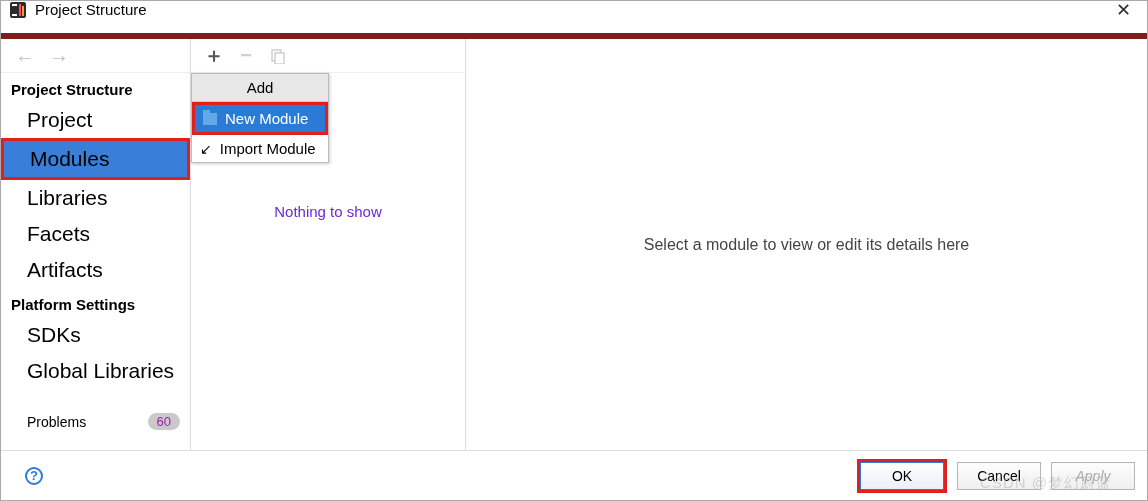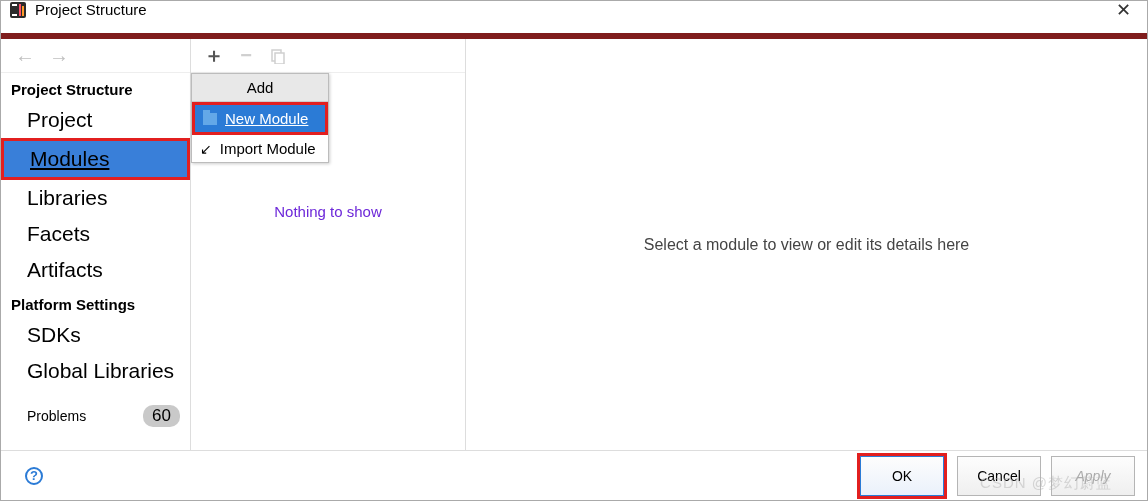--- a/index.html
+++ b/index.html
@@ -8,41 +8,41 @@
     .titlebar { height: 38px; display: flex; align-items: flex-start; padding: 0 10px 0 8px; border-bottom: 6px solid #7f1d1d; }
     .titlebar .app-icon { width: 18px; height: 18px; margin-right: 8px; }
     .titlebar .title { flex: 1; font-size: 15px; }
     .titlebar .close { font-size: 18px; line-height: 1; color: #333; cursor: pointer; padding: 0 6px; }
     .body { flex: 1; display: flex; overflow: hidden; }
     .leftcol { width: 190px; border-right: 1px solid #ddd; display: flex; flex-direction: column; }
     .nav-arrows { height: 34px; display: flex; align-items: center; gap: 14px; padding-left: 14px; color: #bfbfbf; font-size: 20px; border-bottom: 1px solid #eee; }
     .section-title { font-weight: 700; padding: 8px 10px 4px 10px; font-size: 15px; }
     .nav-item { padding: 6px 10px 6px 26px; font-size: 21px; cursor: pointer; }
     .nav-item.selected { background: #397fd9; color: #000000; }
-    .hl { border: 3px solid #e21f1f; text-decoration: underline; }
-    .problems-row { display: flex; align-items: center; justify-content: space-between; padding: 6px 10px 6px 26px; margin-top: 10px; }
-    .badge { background: #c9c9c9; color: #000000; border-radius: 10px; padding: 1px 9px; font-size: 17px; }
+    .hl { border: 3px solid #e21f1f; }
+    .problems-row { display: flex; align-items: center; justify-content: space-between; padding: 6px 10px 6px 26px; margin-top: 18px; }
+    .badge { background: #c9c9c9; color: #a21caf; border-radius: 10px; padding: 1px 9px; font-size: 13px; }
     .spacer { flex: 1; }
     .help { padding: 8px 10px; }
     .help-icon { width: 18px; height: 18px; border-radius: 50%; border: 2px solid #2b7bd6; color: #2b7bd6; display: inline-flex; align-items: center; justify-content: center; font-size: 13px; font-weight: bold; }
     .midcol { width: 275px; border-right: 1px solid #ddd; display: flex; flex-direction: column; position: relative; }
     .toolbar { height: 34px; display: flex; align-items: center; gap: 14px; padding-left: 14px; border-bottom: 1px solid #eee; color: #777; }
     .tb-btn { width: 18px; height: 18px; display: inline-flex; align-items: center; justify-content: center; cursor: pointer; }
     .tb-btn.disabled { color: #cfcfcf; cursor: default; }
     .popup { position: absolute; top: 34px; left: 0; width: 138px; background: #fff; border: 1px solid #bcbcbc; box-shadow: 1px 1px 3px rgba(0,0,0,0.2); z-index: 5; }
     .popup-header { background: #e8e8e8; text-align: center; padding: 5px 0; border-bottom: 1px solid #ccc; font-size: 15px; }
     .popup-item { display: flex; align-items: center; gap: 8px; padding: 5px 8px; font-size: 15px; cursor: pointer; }
     .popup-item.selected { background: #2b7bd6; color: #fff; }
     .folder-icon { width: 14px; height: 12px; background: #63a8e8; position: relative; }
     .folder-icon::before { content: ""; position: absolute; top: -3px; left: 0; width: 7px; height: 3px; background: #63a8e8; }
     .import-icon { font-size: 14px; }
     .empty { flex: 1; display: flex; align-items: flex-start; justify-content: center; padding-top: 130px; color: #6d28d9; font-size: 15px; }
     .rightcol { flex: 1; display: flex; align-items: center; justify-content: center; color: #444; font-size: 16px; }
     .footer { height: 50px; border-top: 1px solid #ddd; display: flex; align-items: center; justify-content: flex-end; gap: 10px; padding-right: 12px; position: relative; }
-    .btn { min-width: 84px; height: 40px; border: 1px solid #b5b5b5; background: linear-gradient(#fdfdfd,#efefef); font-size: 14px; cursor: pointer; padding: 0 12px; }
+    .btn { min-width: 84px; height: 28px; border: 1px solid #b5b5b5; background: linear-gradient(#fdfdfd,#efefef); font-size: 14px; cursor: pointer; padding: 0 12px; }
     .btn.default { border: 1px solid #2b7bd6; background: linear-gradient(#fdfdfd,#eaf1fb); }
     .btn.disabled { color: #aaa; cursor: default; font-style: italic; }
     .footer-help { position: absolute; left: 14px; top: 50%; transform: translateY(-50%); }
     .watermark { position: absolute; right: 36px; bottom: 8px; color: rgba(180,180,180,0.5); font-size: 15px; pointer-events: none; letter-spacing: 1px; }
   </style>
 </head>
 <body>
 
 <div class="window">
   <div class="titlebar">

